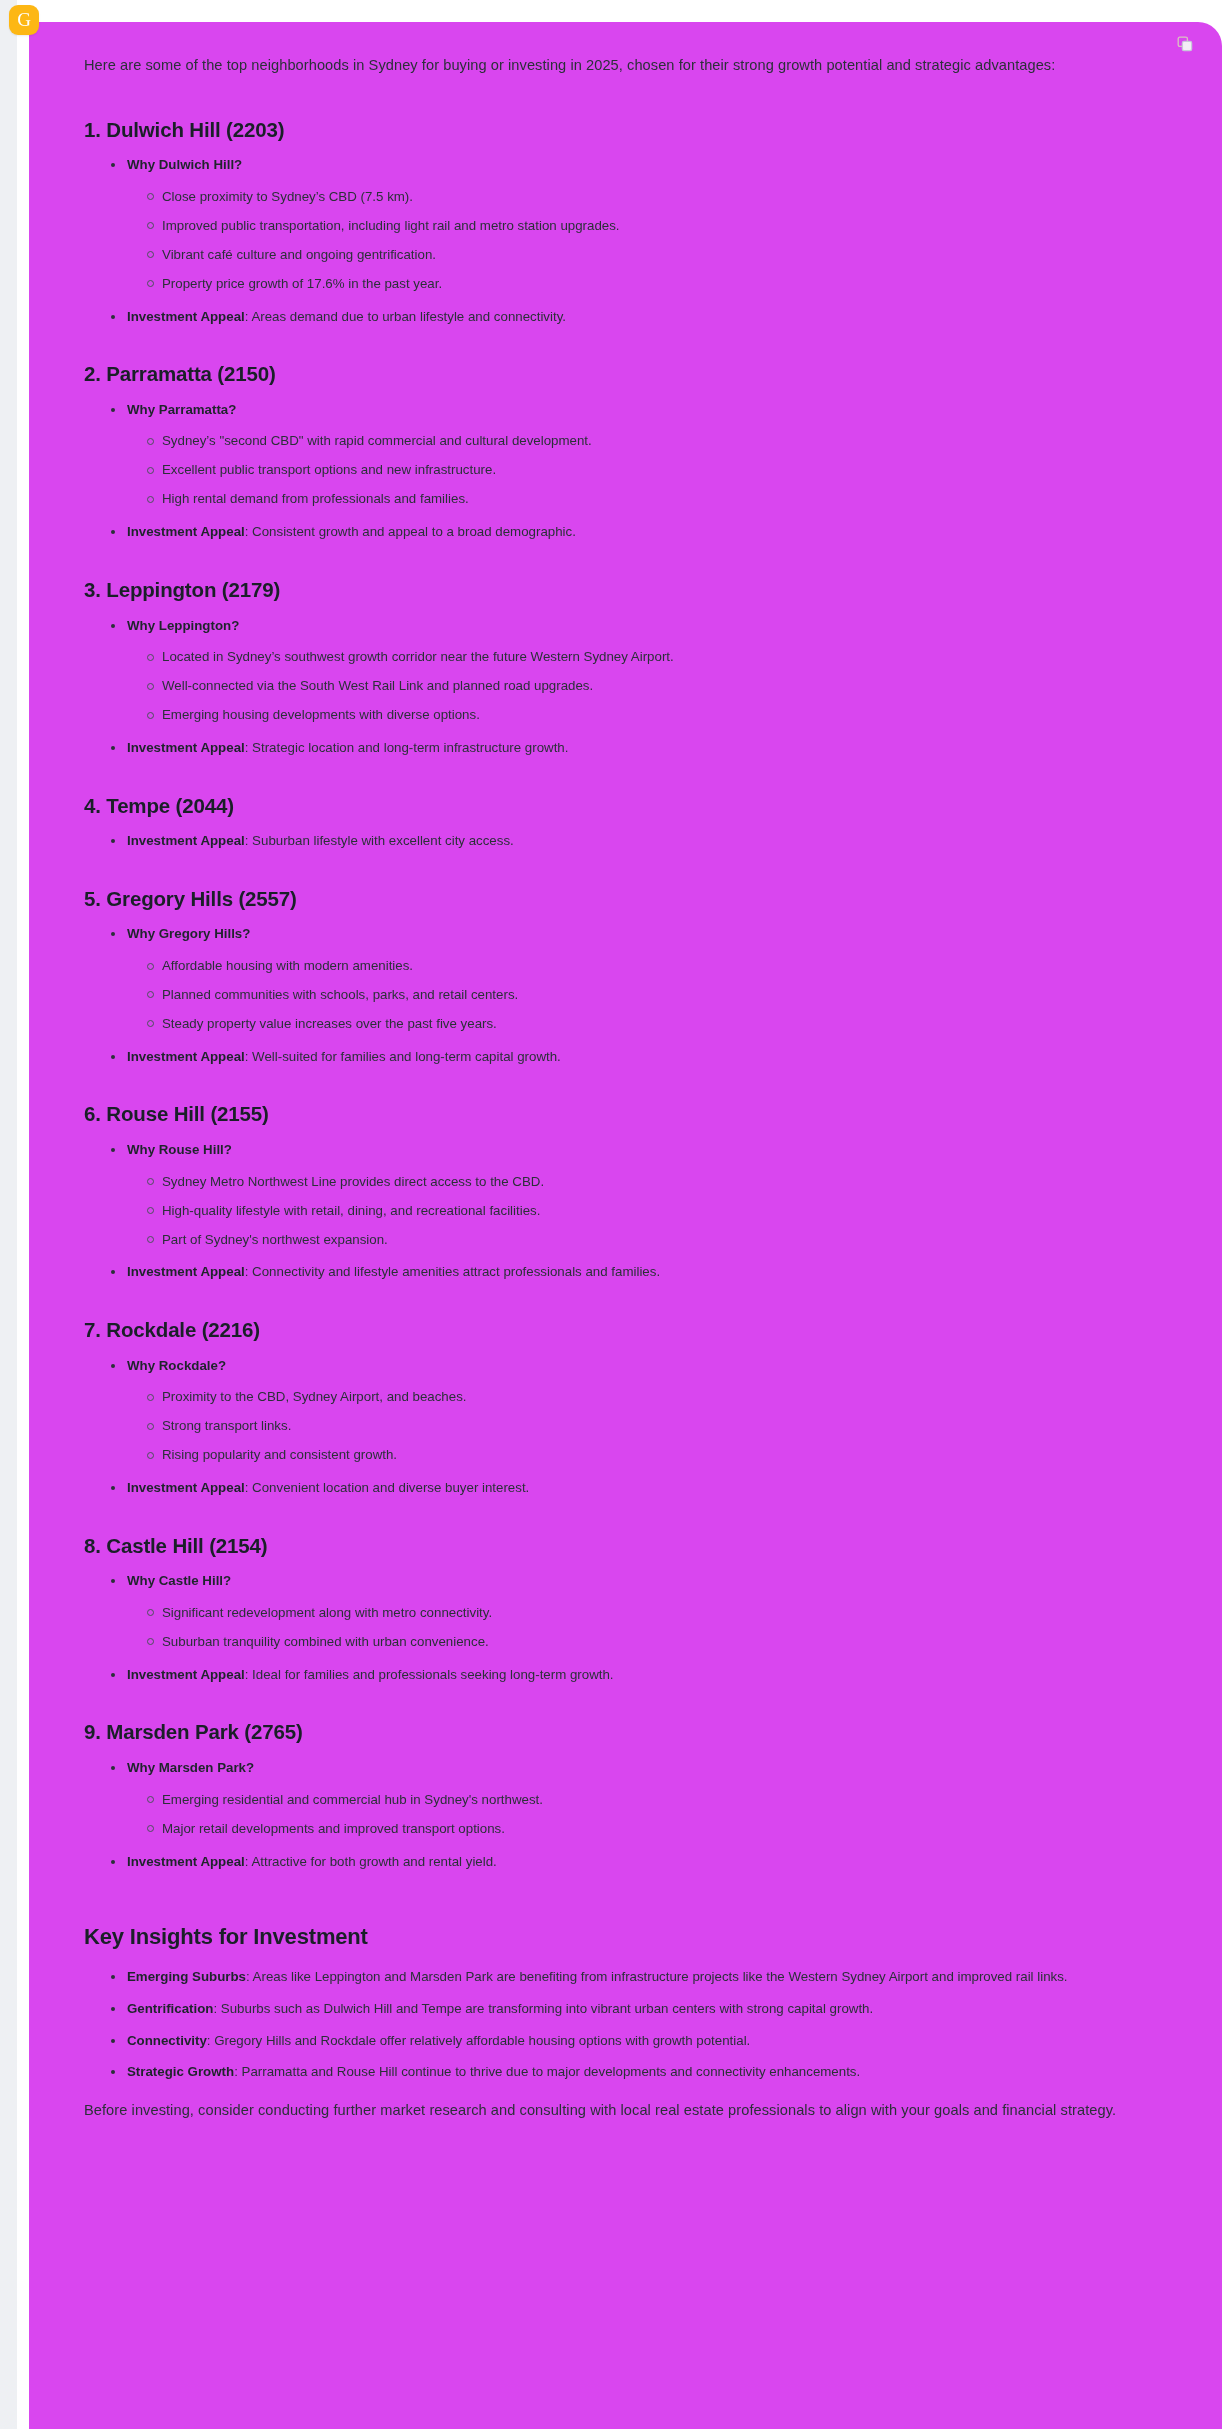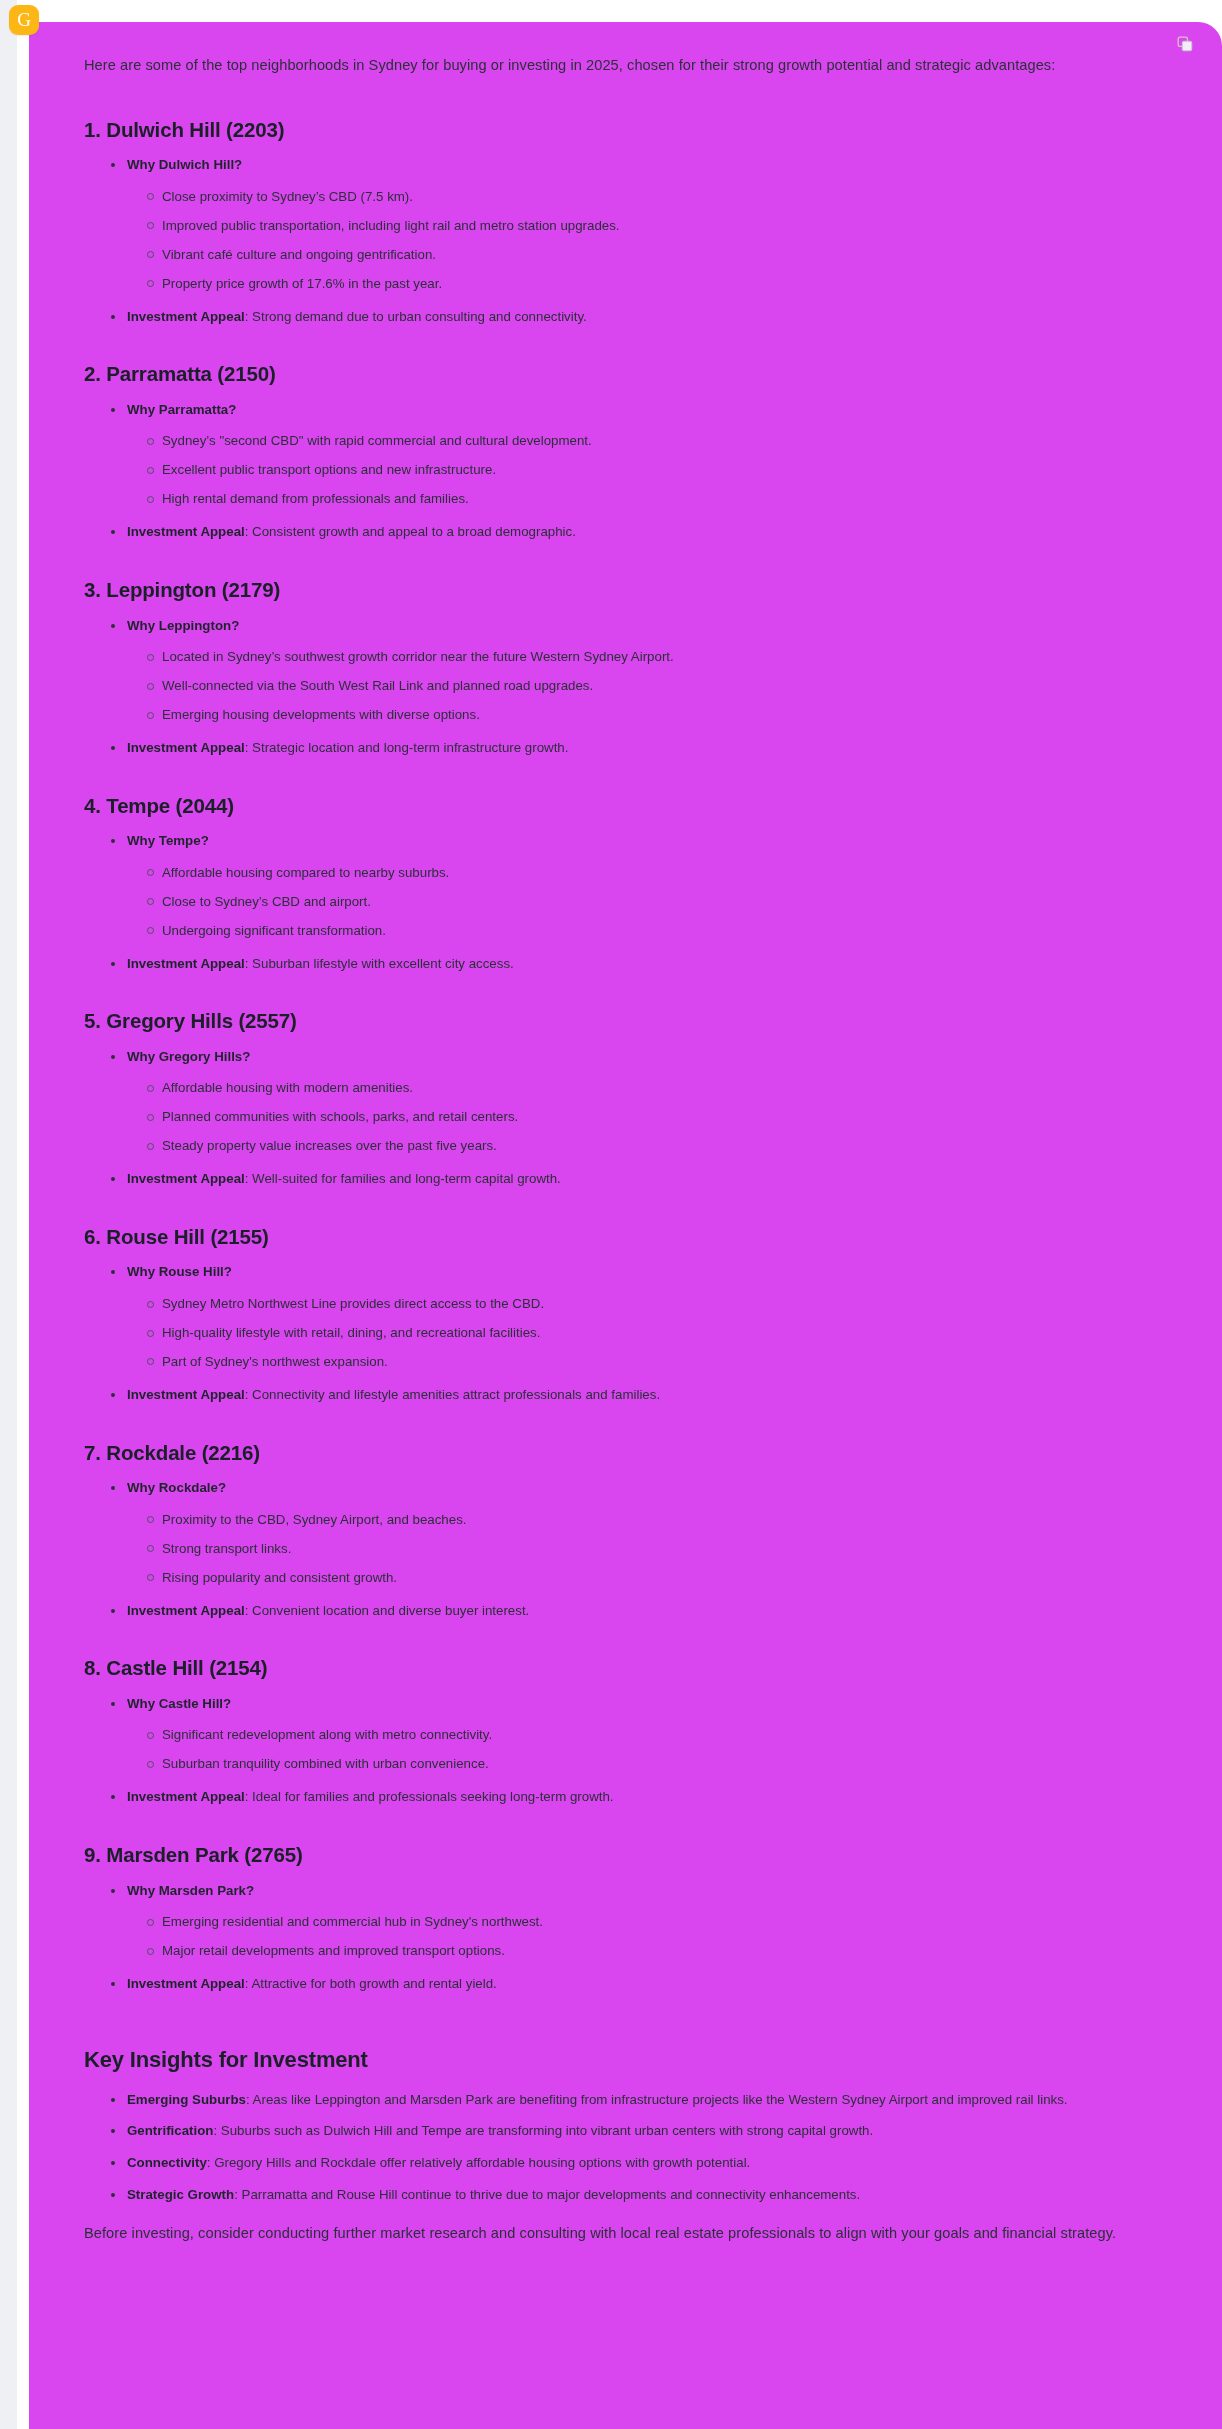--- a/index.html
+++ b/index.html
@@ -217,21 +217,21 @@
 
     <div id="sections-root">
         <h2 class="section-title first">1. Dulwich Hill (2203)</h2>
         <ul class="lvl1">
           <li class="why">Why Dulwich Hill?<ul class="lvl2">
               <li>Close proximity to Sydney’s CBD (7.5 km).</li>
               <li>Improved public transportation, including light rail and metro station upgrades.</li>
               <li>Vibrant café culture and ongoing gentrification.</li>
               <li>Property price growth of 17.6% in the past year.</li>
             </ul></li>
-          <li><span class="lead">Investment Appeal</span><span>: Strong demand due to urban consulting and connectivity.</span></li>
+          <li><span class="lead">Investment Appeal</span><span>: Areas demand due to urban lifestyle and connectivity.</span></li>
         </ul>
         <h2 class="section-title">2. Parramatta (2150)</h2>
         <ul class="lvl1">
           <li class="why">Why Parramatta?<ul class="lvl2">
               <li>Sydney’s "second CBD" with rapid commercial and cultural development.</li>
               <li>Excellent public transport options and new infrastructure.</li>
               <li>High rental demand from professionals and families.</li>
             </ul></li>
           <li><span class="lead">Investment Appeal</span><span>: Consistent growth and appeal to a broad demographic.</span></li>
         </ul>
@@ -239,25 +239,20 @@
         <ul class="lvl1">
           <li class="why">Why Leppington?<ul class="lvl2">
               <li>Located in Sydney’s southwest growth corridor near the future Western Sydney Airport.</li>
               <li>Well-connected via the South West Rail Link and planned road upgrades.</li>
               <li>Emerging housing developments with diverse options.</li>
             </ul></li>
           <li><span class="lead">Investment Appeal</span><span>: Strategic location and long-term infrastructure growth.</span></li>
         </ul>
         <h2 class="section-title">4. Tempe (2044)</h2>
         <ul class="lvl1">
-          <li class="why">Why Tempe?<ul class="lvl2">
-              <li>Affordable housing compared to nearby suburbs.</li>
-              <li>Close to Sydney’s CBD and airport.</li>
-              <li>Undergoing significant transformation.</li>
-            </ul></li>
           <li><span class="lead">Investment Appeal</span><span>: Suburban lifestyle with excellent city access.</span></li>
         </ul>
         <h2 class="section-title">5. Gregory Hills (2557)</h2>
         <ul class="lvl1">
           <li class="why">Why Gregory Hills?<ul class="lvl2">
               <li>Affordable housing with modern amenities.</li>
               <li>Planned communities with schools, parks, and retail centers.</li>
               <li>Steady property value increases over the past five years.</li>
             </ul></li>
           <li><span class="lead">Investment Appeal</span><span>: Well-suited for families and long-term capital growth.</span></li>

